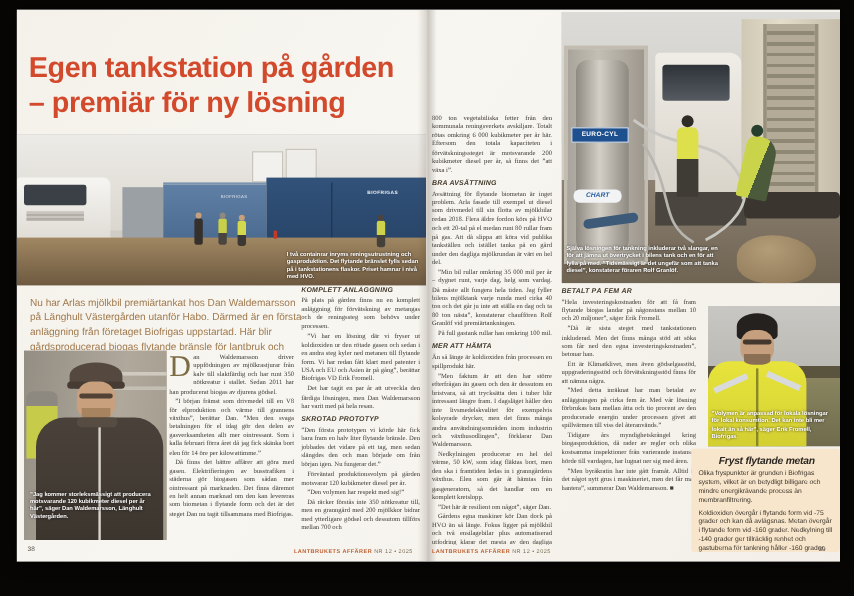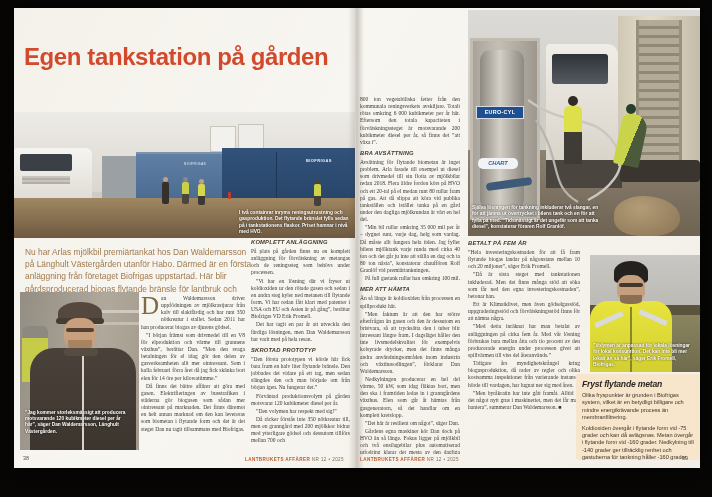--- a/index.html
+++ b/index.html
@@ -23,31 +23,32 @@
   
   .footer{position:absolute;top:449px;font-size:4.6px;letter-spacing:.4px;}
   .footer .brand{color:#bb5a2a;font-weight:bold;}
   .footer .issue{color:#7d6c55;}
   .pnum{position:absolute;top:447px;font-size:5.4px;color:#5a524a;}
   
   .photo{position:absolute;overflow:hidden;background:#cfccc5;}
   .abs{position:absolute;}
   
   .sidebar{position:absolute;left:562px;top:366px;width:124px;height:86px;background:#f8e6cc;border-radius:2px;padding:5px 6px;box-sizing:border-box;}
-  .sidebar h3{margin:0 0 3px 0;font-size:8.6px;font-style:italic;font-weight:bold;color:#2c2722;letter-spacing:-.2px;}
+  .sidebar h3{margin:0 0 3px 17px;font-size:8.6px;font-style:italic;font-weight:bold;color:#2c2722;letter-spacing:-.2px;}
   .sidebar p{margin:0 0 3px 0;font-size:5.6px;line-height:1.32;color:#3c352b;}
 </style>
 </head>
 <body>
 
 <div id="stage">
   <div id="spread">
 
     <div class="headline">
       <div>Egen tankstation på gården</div>
+      <div>– premiär för ny lösning</div>
     </div>
 
     <div class="photo" style="left:0;top:104px;width:341px;height:126px;">
       <div class="abs" style="left:0;top:0;width:341px;height:80px;background:linear-gradient(#edebe7,#dbd7cf);"></div>
       <div class="abs" style="left:196px;top:14px;width:24px;height:24px;background:#f2f1ed;border:1px solid #c9c5bc;"></div>
       <div class="abs" style="left:224px;top:12px;width:24px;height:26px;background:#eeede9;border:1px solid #c9c5bc;"></div>
       <div class="abs" style="left:88px;top:44px;width:34px;height:50px;background:#9aa0a4;"></div>
       <div class="abs" style="left:122px;top:40px;width:86px;height:55px;background:linear-gradient(#5f7fa4,#47678c);border-top:2px solid #7b93ad;"></div>
       <div class="abs" style="left:208px;top:36px;width:133px;height:60px;background:linear-gradient(#32527a,#274367);"></div>
       <div class="abs" style="left:262px;top:40px;width:1px;height:52px;background:#1d3553;"></div>

